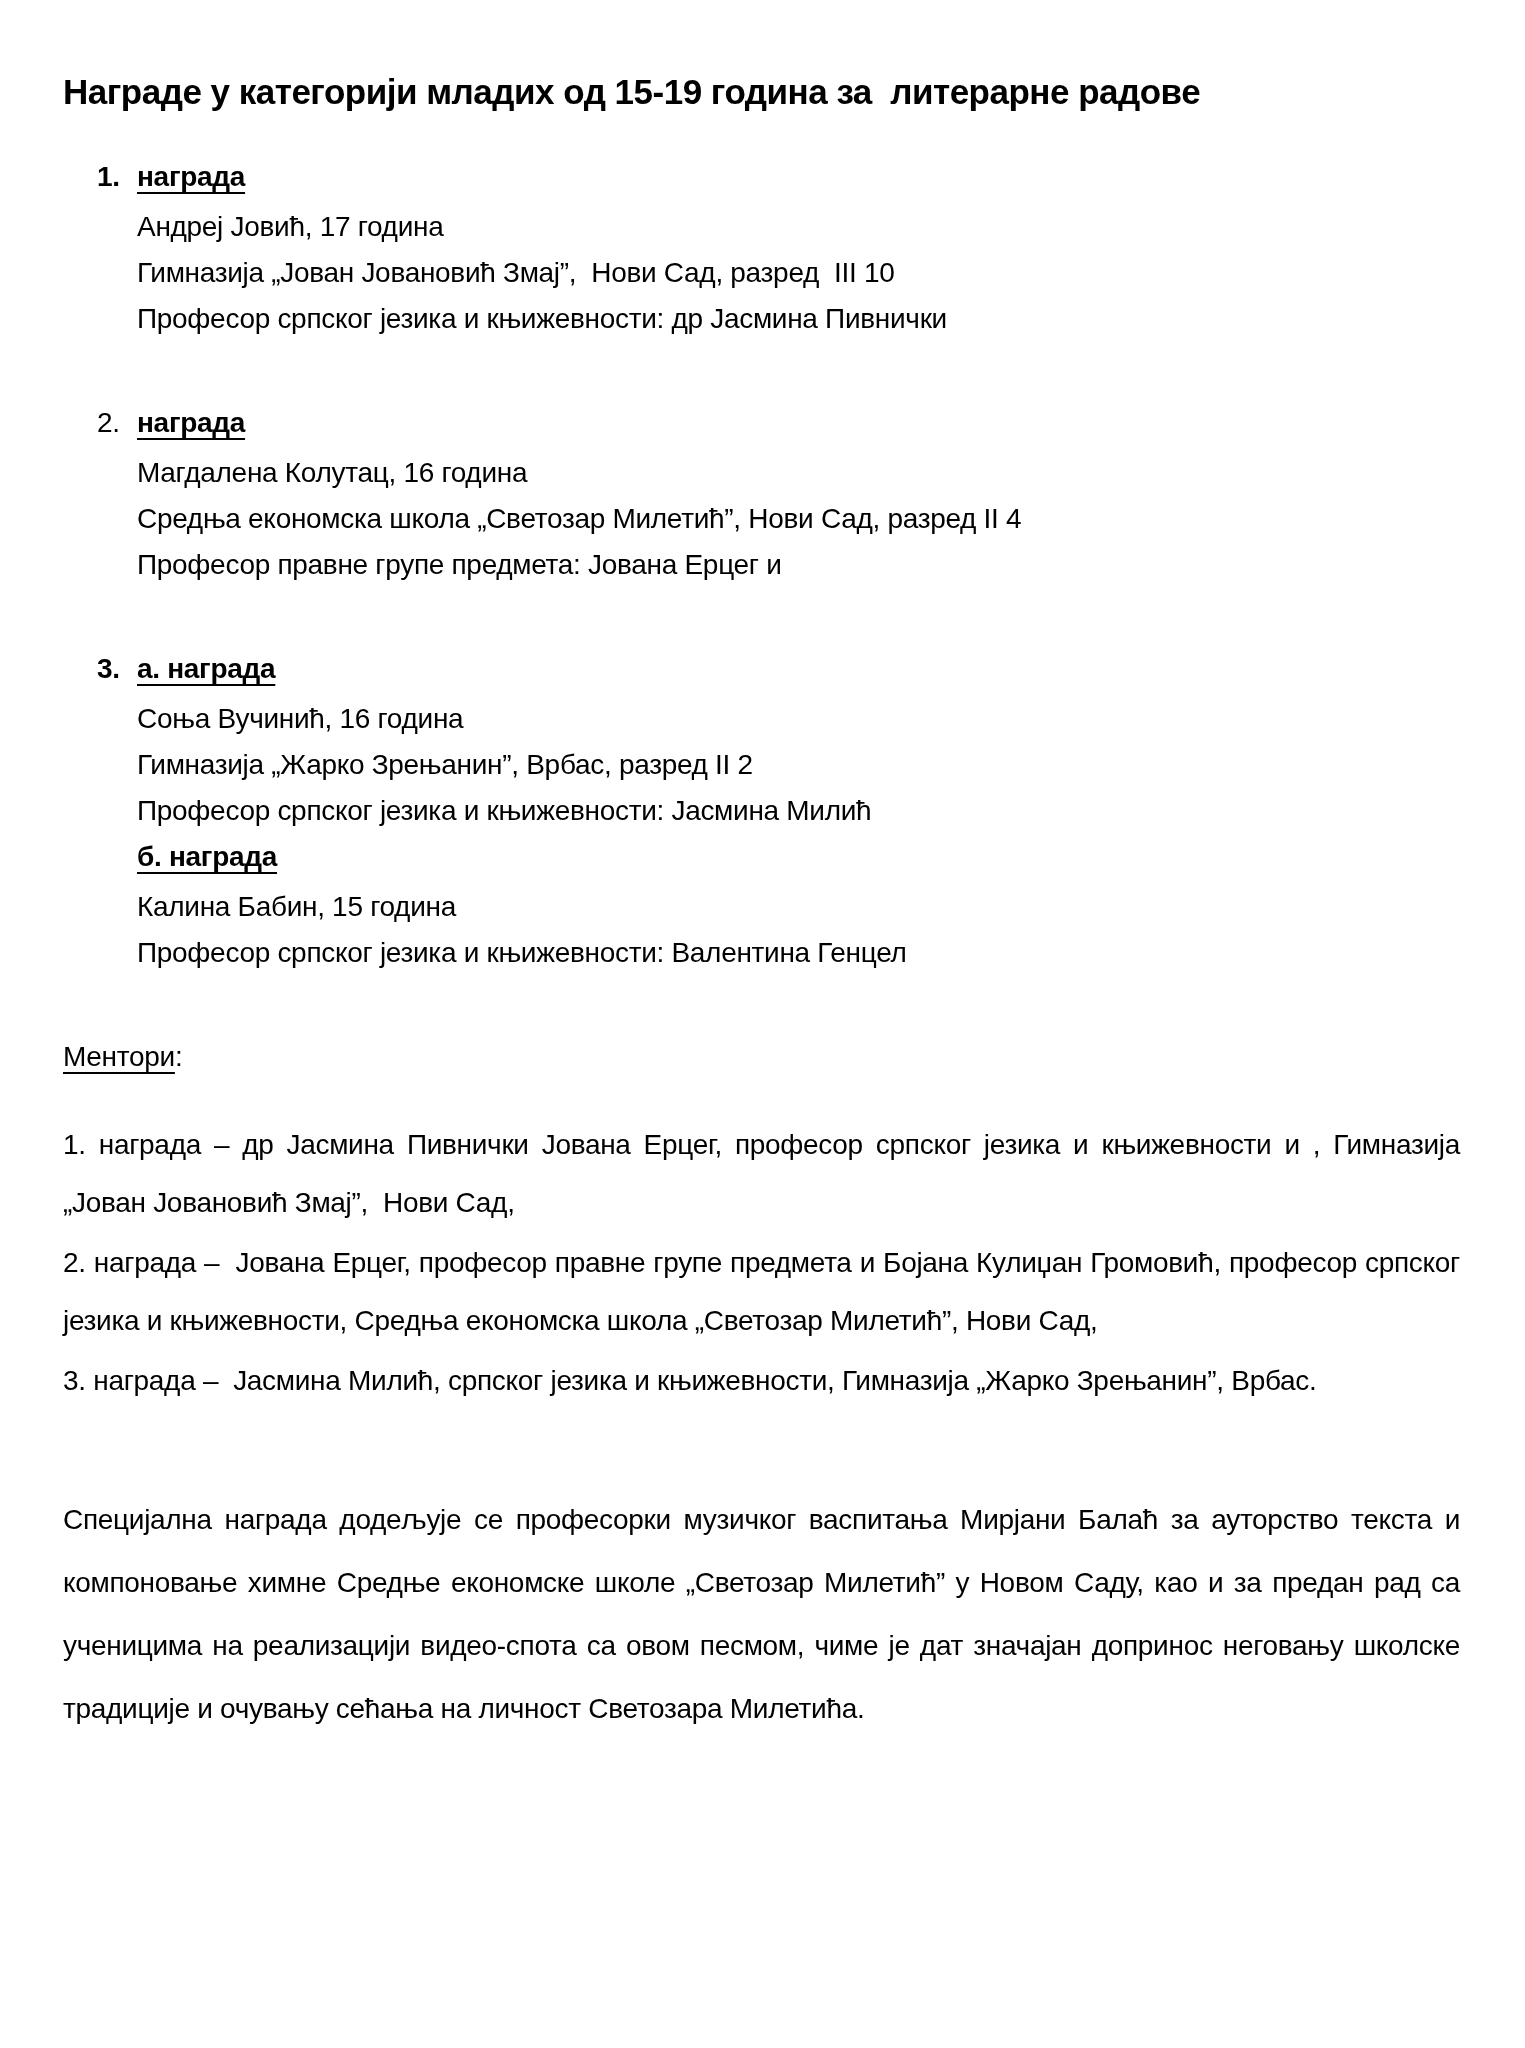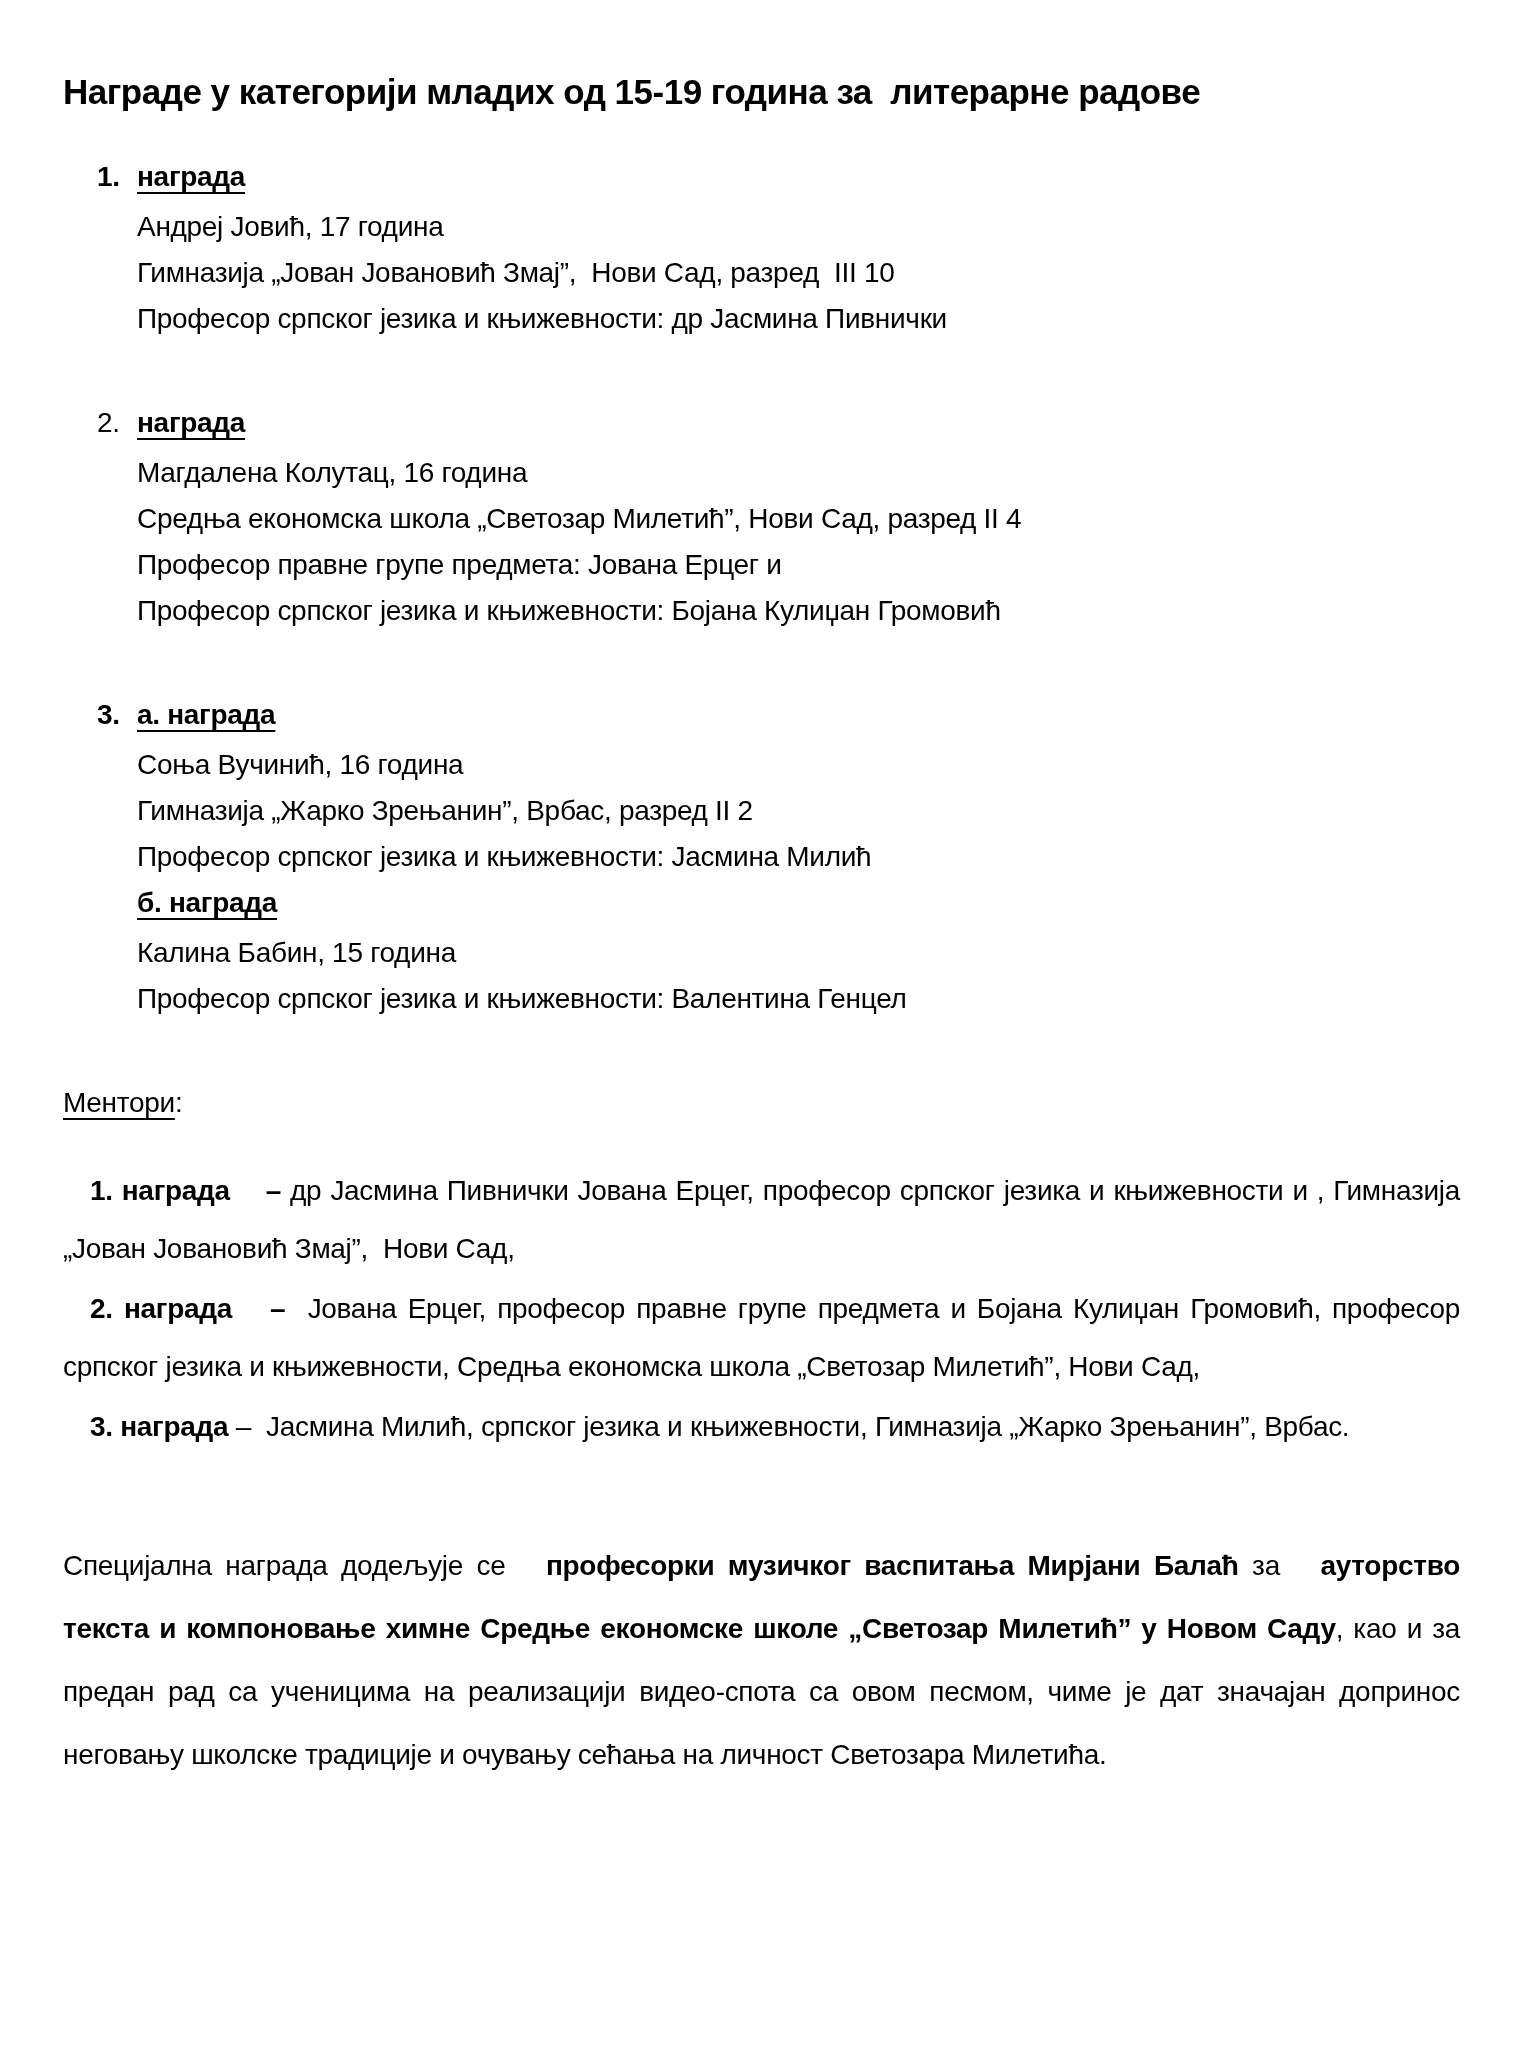--- a/index.html
+++ b/index.html
@@ -74,21 +74,21 @@
   .mentor3-line1 { margin-top: 2px; }
   .mentor3-line2 {
     margin-left: 185px;
     text-indent: -28px;
     text-align: left;
   }
   .special-para {
     margin-top: 78px;
     line-height: 63px;
   }
-  .seg-b { font-weight: 700; margin-left: 27px; }
+  .seg-b { font-weight: 400; }
 </style>
 </head>
 <body>
 
 <div class="page">
 
   <h1 class="doc-title">Награде у категорији младих од 15-19 година за  литерарне радове</h1>
 
   <section>
 
@@ -102,21 +102,20 @@
       </div>
     </div>
 
     <div class="award-item">
       <div class="award-num">2.</div>
       <div class="award-body">
         <div class="award-label-row"><span class="award-label">награда</span></div>
         <div class="line">Магдалена Колутац, 16 година</div>
         <div class="line">Средња економска школа „Светозар Милетић”, Нови Сад, разред II 4</div>
         <div class="line">Професор правне групе предмета: Јована Ерцег и</div>
-        <div class="line">Професор српског језика и књижевности: Бојана Кулиџан Громовић</div>
       </div>
     </div>
 
     <div class="award-item">
       <div class="award-num bold">3.</div>
       <div class="award-body">
         <div class="award-label-row"><span class="award-label">а. награда</span></div>
         <div class="line">Соња Вучинић, 16 година</div>
         <div class="line">Гимназија „Жарко Зрењанин”, Врбас, разред II 2</div>
         <div class="line">Професор српског језика и књижевности: Јасмина Милић</div>

